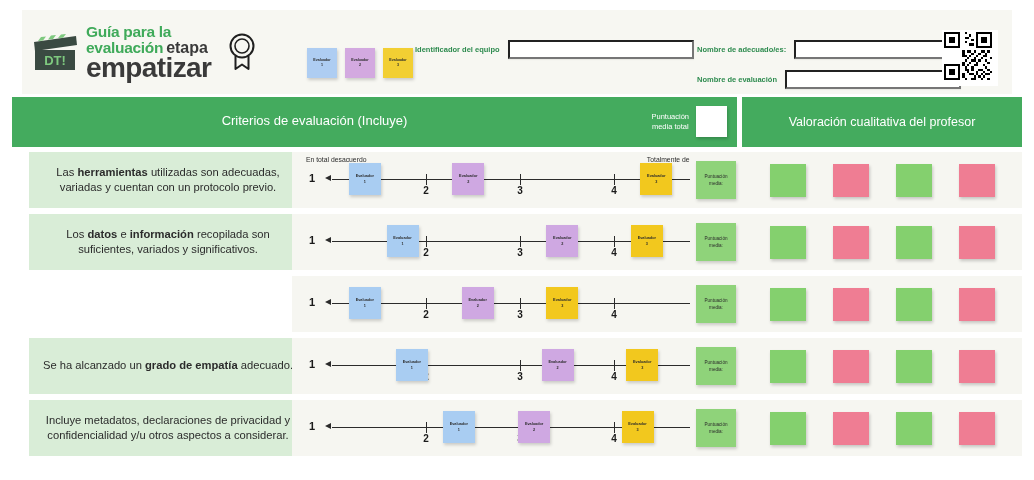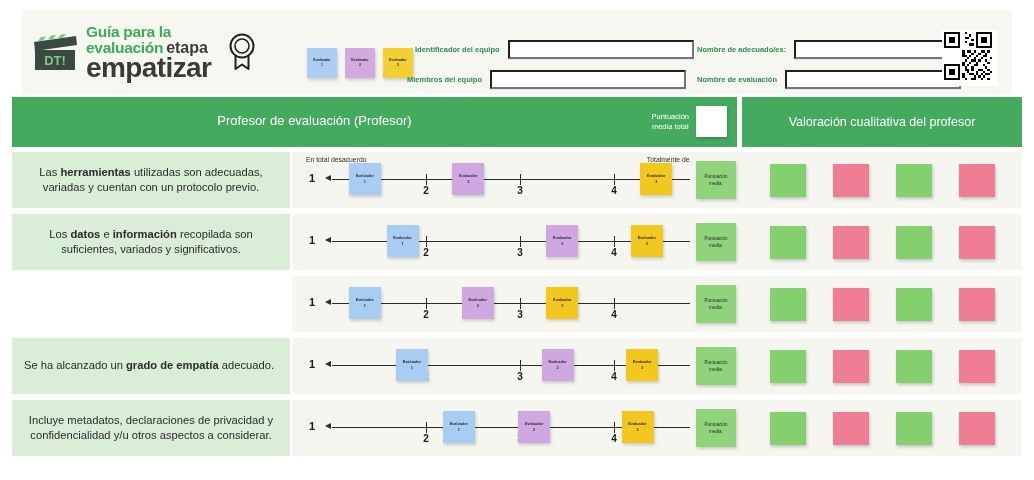--- a/index.html
+++ b/index.html
@@ -188,28 +188,28 @@
 
   
   .row {
     position: absolute;
     left: 12px;
     width: 1010px;
     height: 56px;
   }
   .crit-cell {
     position: absolute;
-    left: 0;
+    left: 17px;
     top: 0;
     width: 278px;
     height: 56px;
     background: #d9edd7;
     display: flex;
     align-items: center;
-    justify-content: flex-start;
+    justify-content: center;
     padding: 8px 12px;
     box-sizing: border-box;
   }
   .crit-text {
     font-size: 11.2px;
     color: #2b2b2b;
     text-align: center;
     line-height: 1.35;
   }
   .crit-text b { font-weight: bold; }
@@ -388,24 +388,20 @@
       </div>
       <div class="mini-note y">
         <span>Evaluador</span>
         <span>3</span>
       </div>
     </div>
 
     <div class="field" style="left:385px; top:30px;margin-left:8px;">
       <span class="field-label">Identificador del equipo</span>
       <input class="field-input" style="width: 178px; margin-left: 8px;" type="text" value="">
-    </div>
-    <div class="field" style="left:385px; top:60px;">
-      <span class="field-label">Miembros del equipo</span>
-      <input class="field-input" style="width: 188px; margin-left: 8px;" type="text" value="">
     </div>
     <div class="field" style="left:675px; top:30px;">
       <span class="field-label">Nombre de adecuado/es:</span>
       <input class="field-input" style="width: 155px; margin-left: 8px;" type="text" value="">
     </div>
     <div class="field" style="left:675px; top:60px;">
       <span class="field-label">Nombre de evaluación</span>
       <input class="field-input" style="width: 168px; margin-left: 8px;" type="text" value="">
     </div>
 
@@ -486,21 +482,21 @@
           <rect x="8" y="19" width="1" height="1"></rect>
             <rect x="13" y="19" width="1" height="1"></rect>
           <rect x="15" y="19" width="1" height="1"></rect>
             <rect x="17" y="19" width="1" height="1"></rect>
         </g>
       </svg>
     </div>
   </div>
 
   <div class="greenbar left">
-    <div class="gb-title shifted">Profesor de evaluación (Profesor)</div>
+    <div class="gb-title shifted">Criterios de evaluación (Incluye)</div>
     <div class="total-score">
       <div class="total-label">
         <div>Puntuación</div>
         <div>media total</div>
       </div>
       <div class="total-box"></div>
     </div>
   </div>
   <div class="greenbar right">
     <div class="gb-right-title">Valoración cualitativa del profesor</div>

